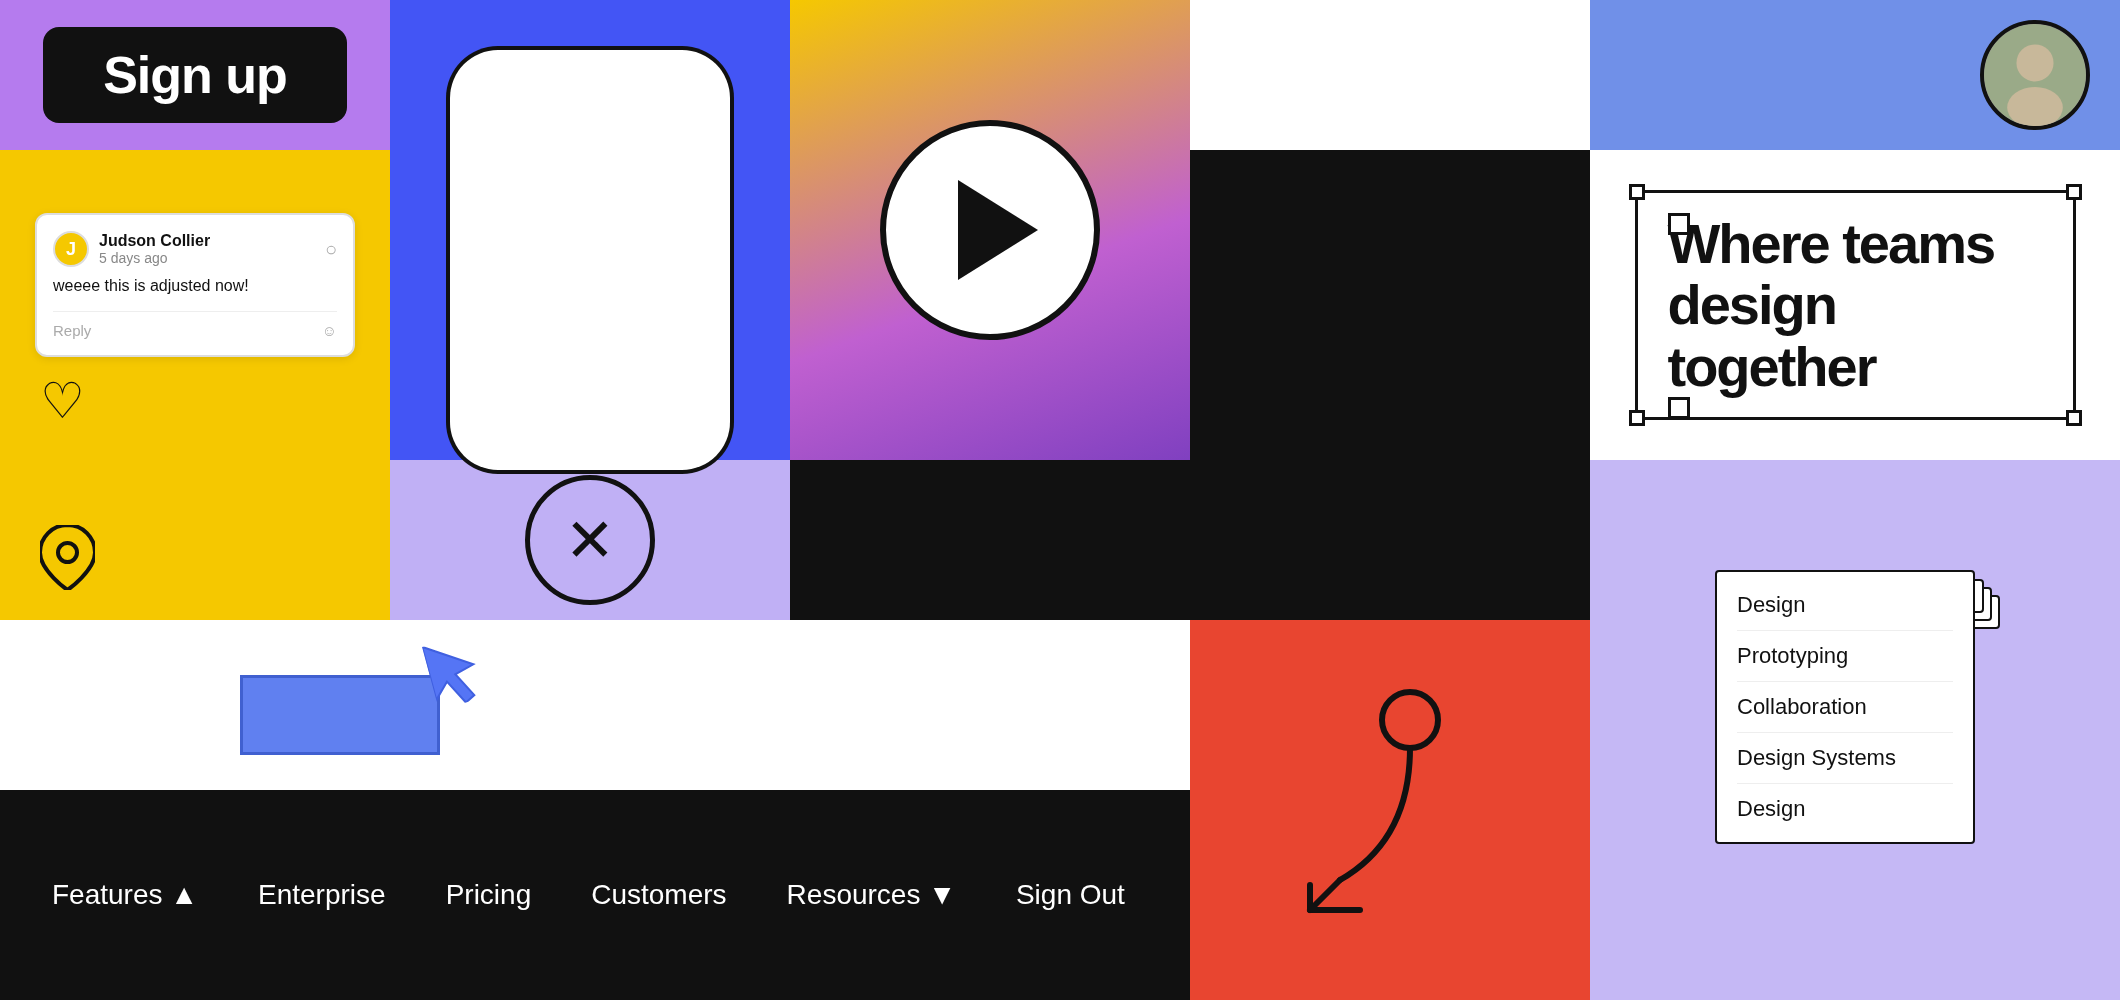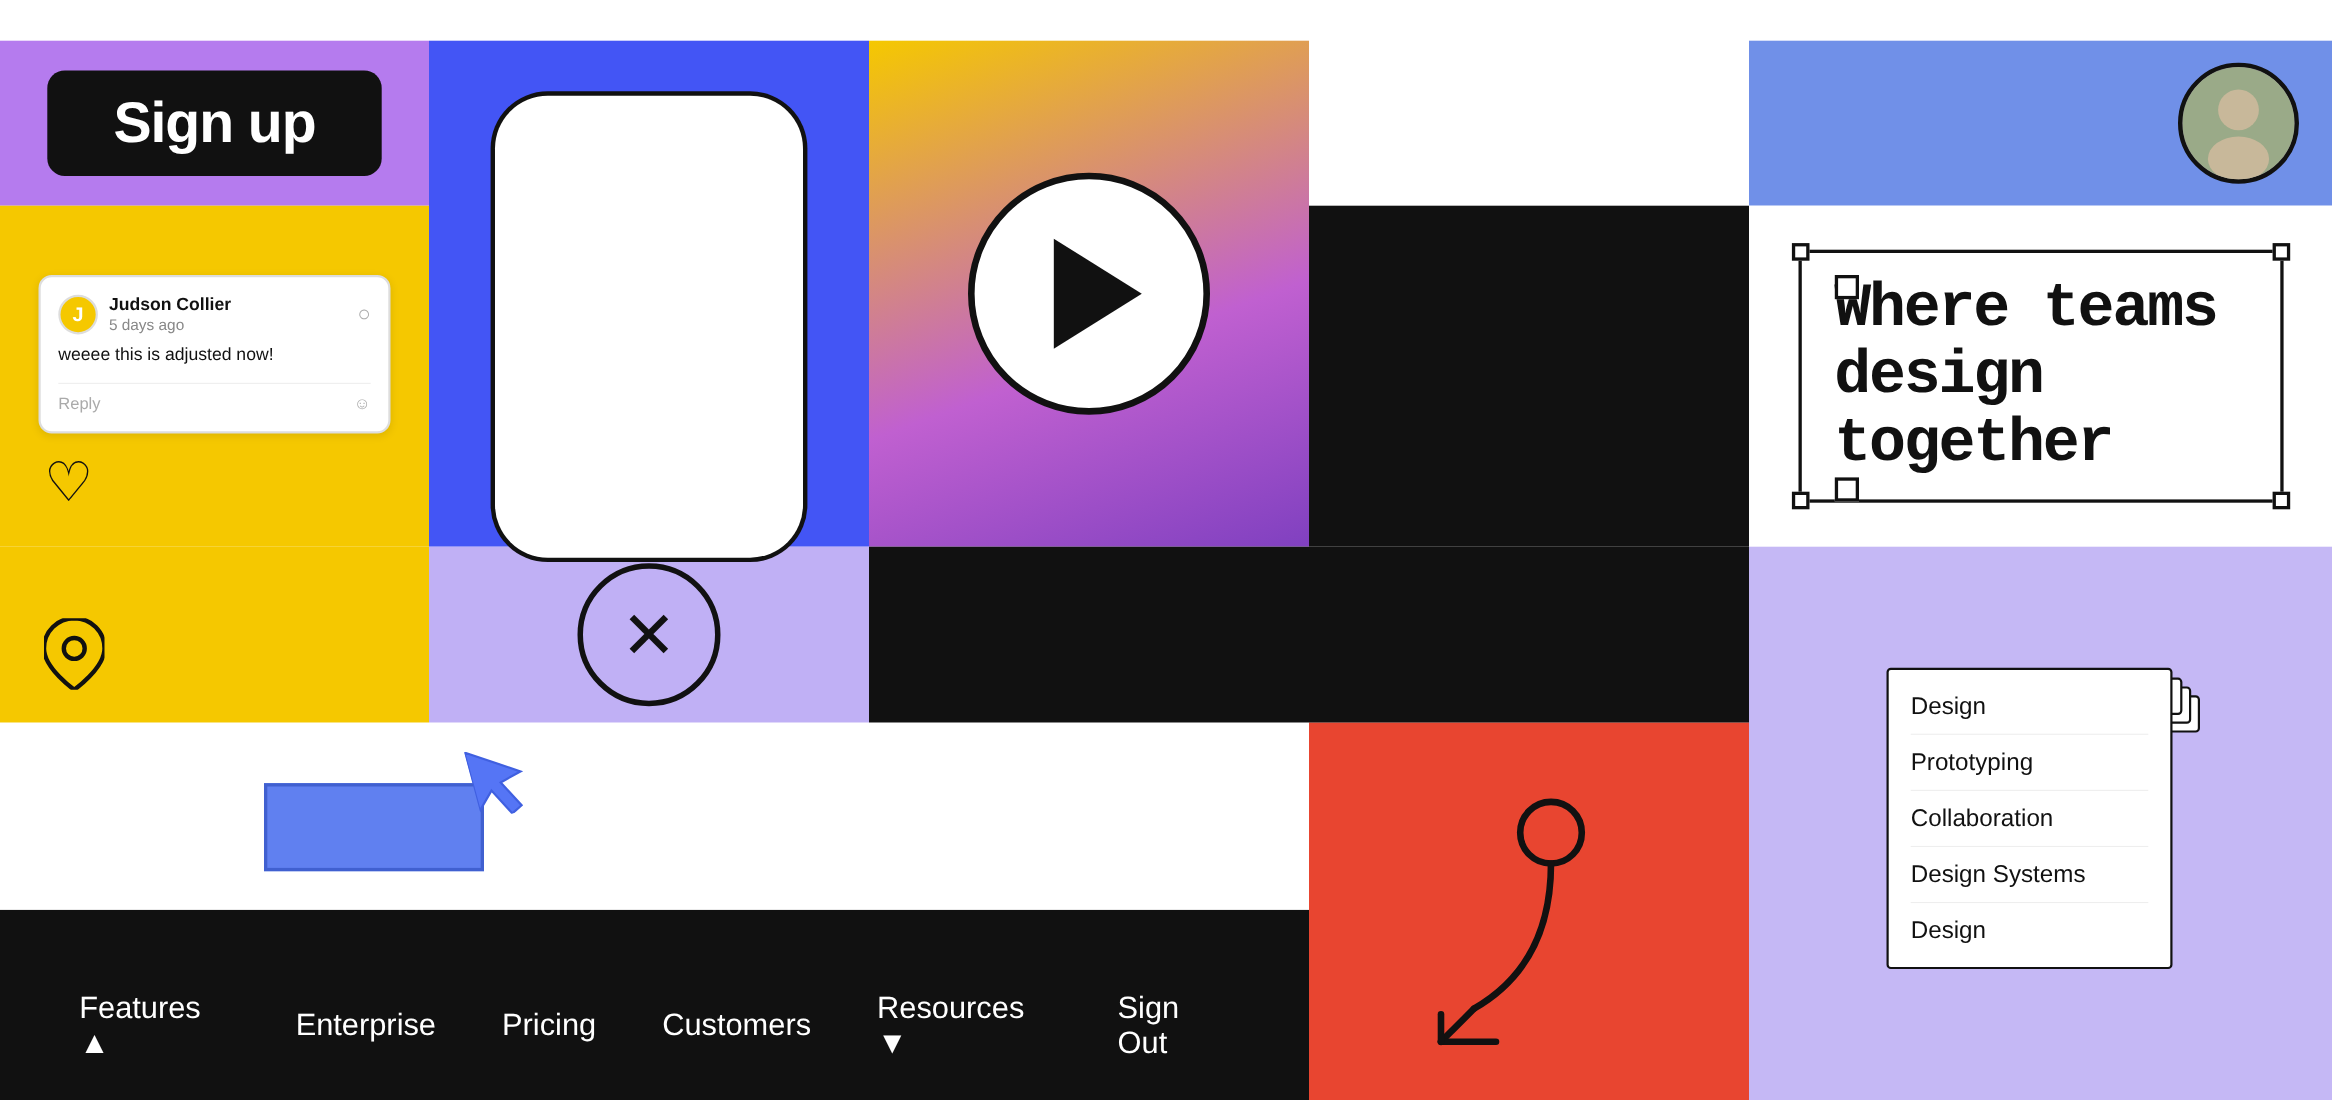--- a/index.html
+++ b/index.html
@@ -4,21 +4,20 @@
   <style>
     * { margin: 0; padding: 0; box-sizing: border-box; }
     body { width: 2120px; height: 1000px; overflow: hidden; font-family: -apple-system, BlinkMacSystemFont, 'Segoe UI', sans-serif; }
 
     .grid {
       display: grid;
       width: 2120px;
       height: 736px;
       grid-template-columns: 390px 400px 400px 400px 530px;
       grid-template-rows: 150px 310px 160px 170px 210px;
-      margin-top: 37px;
     }
 
     
     .cell-signup {
       background: #b57bee;
       grid-column: 1;
       grid-row: 1;
       display: flex;
       align-items: center;
       justify-content: center;
@@ -143,21 +142,20 @@
     .corner-tr { top: -9px; right: -9px; }
     .corner-bl { bottom: -9px; left: -9px; }
     .corner-br { bottom: -9px; right: -9px; }
 
     .tagline-text {
       font-size: 56px;
       font-weight: 900;
       line-height: 1.1;
       letter-spacing: -2px;
       color: #111;
-      font-family: Liberation Mono, monospace;
     }
 
     
     .cell-comment {
       background: #f5c800;
       grid-column: 1;
       grid-row: 2;
       display: flex;
       align-items: center;
       justify-content: center;
@@ -305,21 +303,21 @@
 
     .menu-item:last-child { border-bottom: none; }
 
     
     .cell-nav {
       background: #111;
       grid-column: 1 / 4;
       grid-row: 5;
       display: flex;
       align-items: center;
-      padding: 0 72px;
+      padding: 0 52px;
       gap: 60px;
     }
 
     .nav-item {
       color: white;
       font-size: 28px;
       font-weight: 500;
       cursor: pointer;
       display: flex;
       align-items: center;

